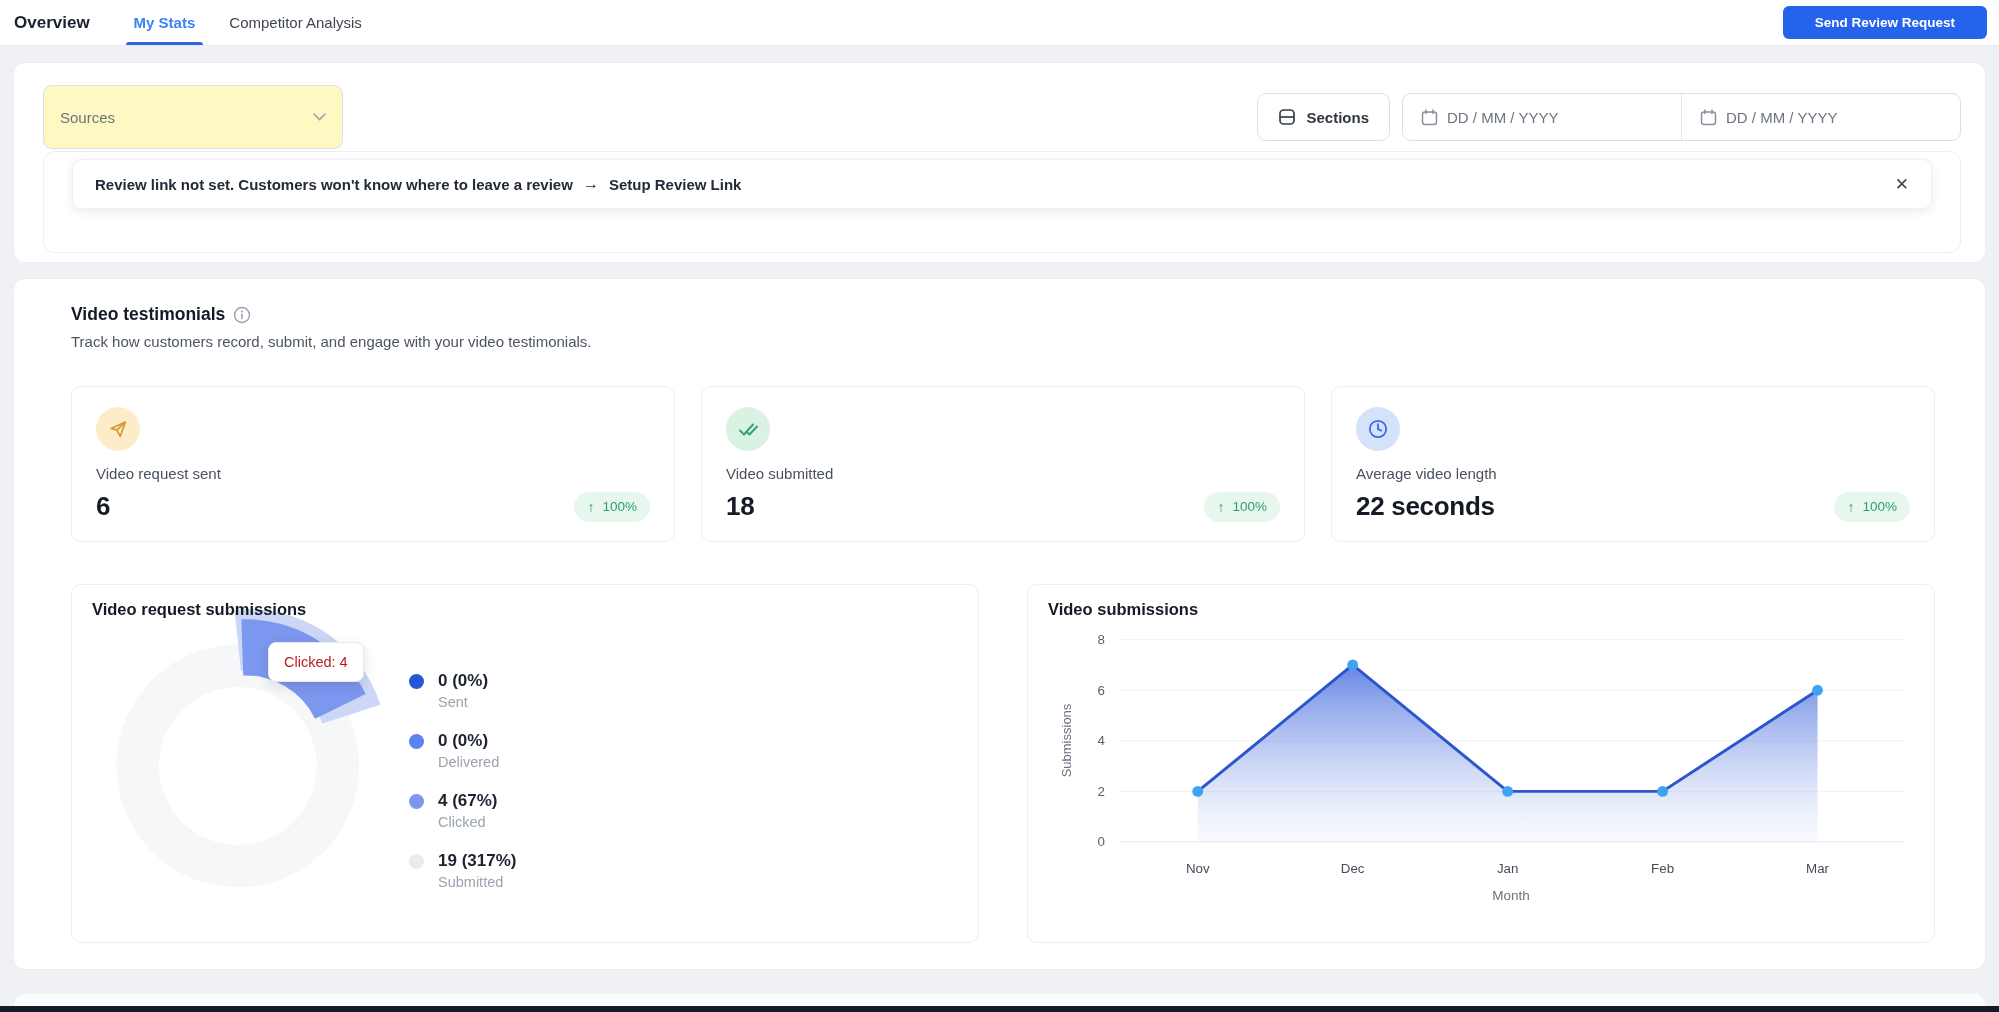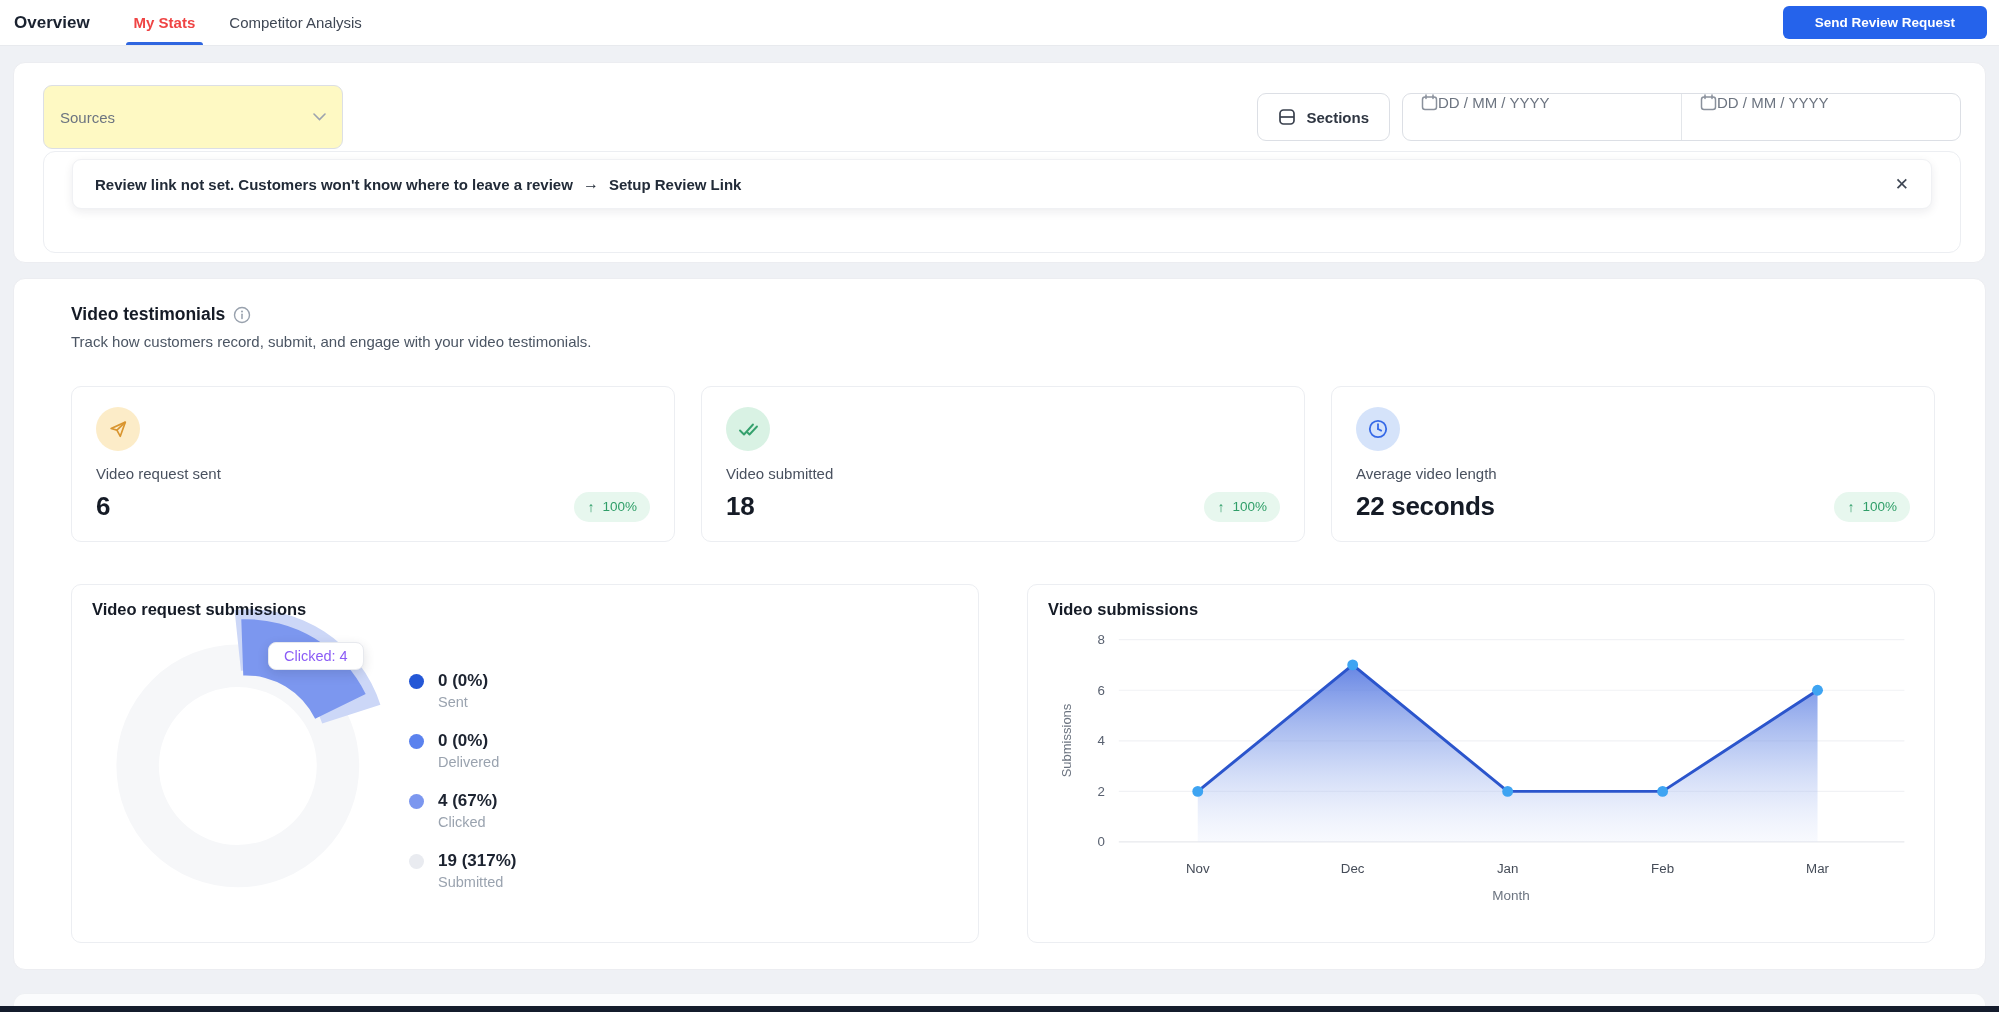--- a/index.html
+++ b/index.html
@@ -7,21 +7,21 @@
     width:1999px;height:1012px;position:relative;overflow:hidden;
     background:#eff1f5;font-family:"Liberation Sans",sans-serif;color:#1a2230;
   }
   
   .header{
     position:absolute;left:0;top:0;right:0;height:46px;background:#ffffff;
     border-bottom:1px solid #e8eaee;display:flex;align-items:stretch;padding:0 12px 0 14px;box-sizing:border-box;z-index:5;
   }
   .header-title{font-size:17px;font-weight:bold;color:#1a2230;display:flex;align-items:center;margin-right:40px;}
   .tab{position:relative;display:flex;align-items:center;padding:0 4px;margin-right:26px;font-size:15px;color:#3f4754;cursor:pointer;}
-  .tab.active{color:#ef4444;font-weight:bold;justify-content:flex-end;}
+  .tab.active{color:#3b82f6;font-weight:bold;justify-content:flex-end;}
   .tab.active .tab-underline{position:absolute;left:-4px;right:-4px;bottom:0;height:3px;background:#2f66e0;border-radius:3px 3px 0 0;}
   .header-spacer{flex:1;}
   .cta-button{
     align-self:center;background:#2563eb;color:#fff;font-size:13.5px;font-weight:bold;
     border:none;border-radius:6px;padding:9px 32px;cursor:pointer;
   }
   
   .card{position:absolute;background:#ffffff;border:1px solid #ecedf1;border-radius:12px;box-sizing:border-box;}
   .card-1{left:13px;top:62px;width:1973px;height:201px;}
   .card-2{left:13px;top:278px;width:1973px;height:692px;}
@@ -33,21 +33,21 @@
   }
   .select-box .chev{margin-left:auto;display:flex;}
   .btn-sections{
     height:48px;border:1px solid #dcdfe5;border-radius:9px;background:#fff;display:flex;align-items:center;
     padding:0 20px;box-sizing:border-box;gap:10px;font-size:15px;font-weight:bold;color:#2f3642;cursor:pointer;
   }
   .date-group{
     height:48px;border:1px solid #dcdfe5;border-radius:9px;background:#fff;display:flex;align-items:stretch;
     box-sizing:border-box;margin-left:12px;overflow:hidden;
   }
-  .date-field{width:278px;display:flex;align-items:flex-start;padding:0 18px;box-sizing:border-box;color:#6c7480;font-size:15px;cursor:text;}
+  .date-field{width:278px;display:flex;align-items:center;gap:9px;padding:0 18px;box-sizing:border-box;color:#6c7480;font-size:15px;cursor:text;}
   .date-divider{width:1px;background:#e3e6ea;}
   
   .alert-outer{position:absolute;left:29px;right:24px;top:88px;height:100px;border:1px solid #eceef2;border-radius:12px;}
   .alert-inner{
     position:absolute;left:28px;right:28px;top:7px;height:50px;background:#fff;border:1px solid #f0f1f4;border-radius:9px;
     box-shadow:0 3px 10px rgba(20,30,55,.08);display:flex;align-items:center;padding:0 22px;box-sizing:border-box;
   }
   .alert-text{font-size:15px;font-weight:bold;color:#222b38;}
   .alert-arrow{margin:0 10px;font-weight:bold;color:#222b38;}
   .alert-link{font-size:15px;font-weight:bold;color:#222b38;cursor:pointer;}
@@ -72,21 +72,21 @@
     align-items:center;gap:8px;padding:0 13px;font-size:13.5px;
   }
   .stat-badge .up{font-size:14px;}
   
   .charts-row{position:absolute;left:57px;right:50px;top:305px;display:flex;gap:48px;}
   .chart-card{flex:1;height:359px;border:1px solid #eceef2;border-radius:10px;position:relative;background:#fff;box-sizing:border-box;overflow:hidden;}
   .chart-title{position:absolute;left:20px;top:15px;font-size:16.5px;font-weight:bold;color:#151b26;z-index:2;}
   .chart-svg{position:absolute;left:0;top:0;width:100%;height:100%;}
   .chart-tooltip{
     position:absolute;left:196px;top:57px;background:#fff;border:1px solid #e7e9ee;border-radius:8px;
-    box-shadow:0 4px 12px rgba(25,35,60,.14);padding:5px 15px;font-size:14.5px;color:#8b5cf6;z-index:3;white-space:nowrap;
+    box-shadow:0 4px 12px rgba(25,35,60,.14);padding:11px 15px;font-size:14.5px;color:#b91c1c;z-index:3;white-space:nowrap;
   }
   .donut-legend{position:absolute;left:337px;top:86px;z-index:2;}
   .legend-item{margin-bottom:21px;}
   .legend-top{display:flex;align-items:center;gap:14px;}
   .legend-dot{width:15px;height:15px;border-radius:50%;}
   .legend-value{font-size:17px;font-weight:bold;color:#1c2330;}
   .legend-label{margin-left:29px;margin-top:3px;font-size:14.5px;color:#9aa3af;}
   .y-axis-label{position:absolute;left:-24px;top:148px;width:124px;text-align:center;font-size:13px;color:#6c7480;transform:rotate(-90deg);z-index:2;}
   .x-axis-label{position:absolute;left:90px;right:30px;top:303px;text-align:center;font-size:13.5px;color:#6c7480;z-index:2;}
   

